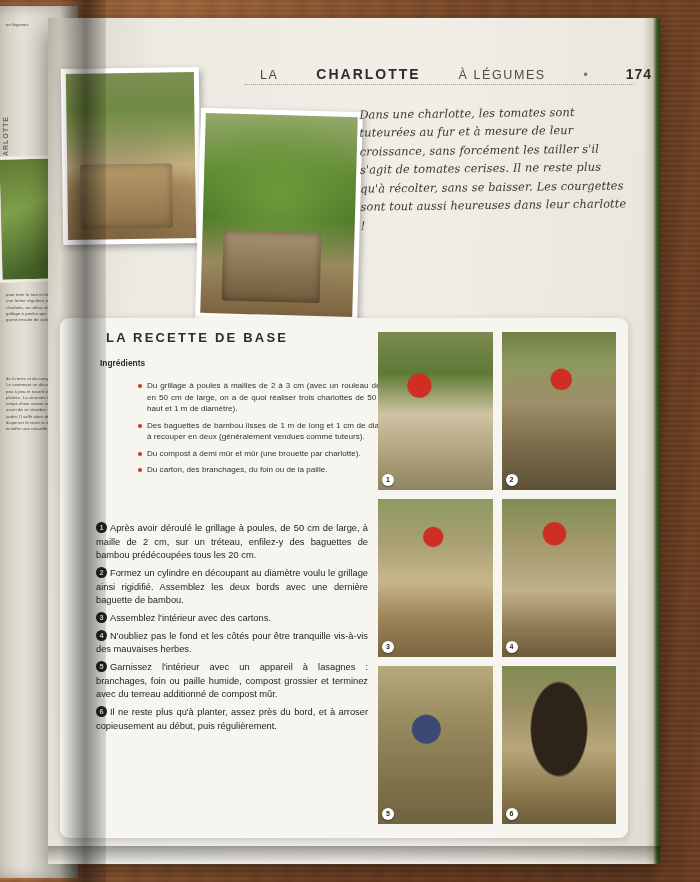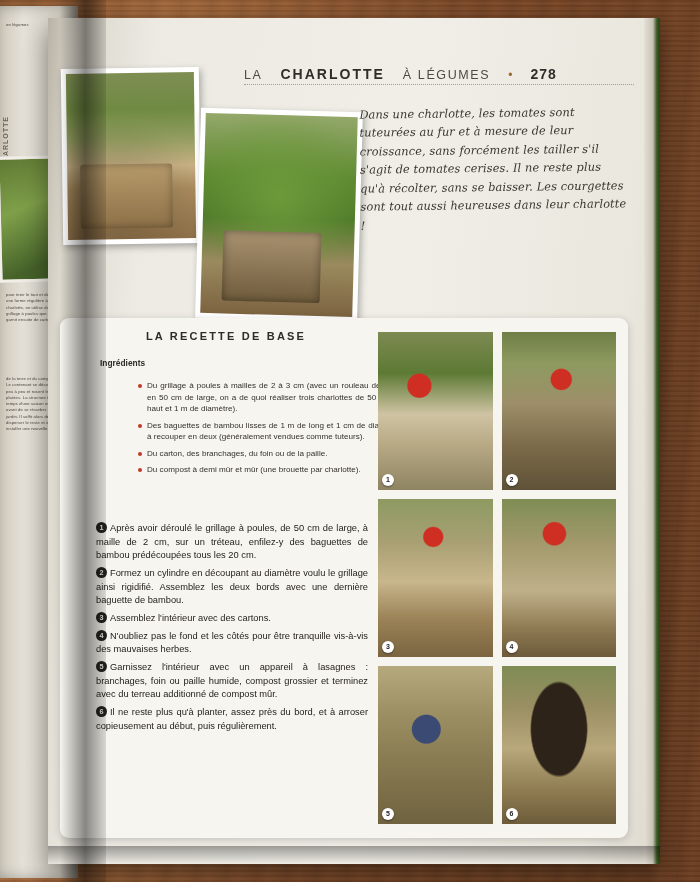--- a/index.html
+++ b/index.html
@@ -65,22 +65,22 @@
     box-shadow:0 10px 26px rgba(0,0,0,.45);
     overflow:hidden;
   }
   .page-edge{
     position:absolute;right:0;top:0;width:16px;height:846px;
     background:linear-gradient(90deg,#e4e0d6,#c9c3b5 55%,#3c5a22 80%,#24401a 100%);
   }
 
   
   .header{
-    position:absolute;left:196px;top:38px;width:392px;height:26px;
-    display:flex;align-items:flex-end;justify-content:flex-start;gap:18px;
+    position:absolute;left:212px;top:38px;width:392px;height:26px;
+    display:flex;align-items:flex-end;justify-content:space-between;gap:4px;
   }
   .header-title{
     font-family:"Liberation Sans", sans-serif;
     font-size:12.5px;letter-spacing:1.6px;color:#4c4a44;
     text-transform:uppercase;
   }
   .header-title b{font-size:14px;letter-spacing:2px;color:#2f2d29;}
   .header-dot{color:#9b6b2f;font-size:12px;}
   .header-page{font-size:14px;letter-spacing:1px;color:#2f2d29;font-weight:bold;}
   .header-rule{
@@ -129,22 +129,22 @@
   }
 
   
   .card{
     position:absolute;left:12px;top:300px;width:568px;height:520px;
     background:#f7f5ef;
     border-radius:9px;
     box-shadow:0 2px 8px rgba(0,0,0,.18);
   }
   .card-title{
-    position:absolute;left:46px;top:12px;width:240px;text-align:center;
-    font-size:11px;letter-spacing:2.2px;color:#2f2d29;font-weight:bold;
+    position:absolute;left:46px;top:12px;width:240px;text-align:left;
+    font-size:13px;letter-spacing:2.2px;color:#2f2d29;font-weight:bold;
   }
   .ing-head{
     position:absolute;left:40px;top:40px;
     font-size:8.4px;font-weight:bold;color:#2f2d29;
   }
   .ing-list{
     position:absolute;left:38px;top:54px;width:264px;
     font-size:8.1px;line-height:1.42;color:#33312c;
   }
   .ing-list li{
@@ -221,42 +221,42 @@
 
 <div class="page">
 
   <div class="page-edge"></div>
 
   <div class="header">
     <span class="header-title">LA</span>
     <span class="header-title"><b>CHARLOTTE</b></span>
     <span class="header-title">À LÉGUMES</span>
     <span class="header-dot">•</span>
-    <span class="header-page">278</span>
+    <span class="header-page">174</span>
   </div>
   <div class="header-rule"></div>
 
   <div class="photo p1">
     <span class="img"></span>
   </div>
   <div class="photo p2">
     <span class="img"></span>
   </div>
 
   <div class="handwrite">Dans une charlotte, les tomates sont tuteurées au fur et à mesure de leur croissance, sans forcément les tailler s'il s'agit de tomates cerises. Il ne reste plus qu'à récolter, sans se baisser. Les courgettes sont tout aussi heureuses dans leur charlotte !</div>
 
   <div class="card">
     <div class="card-title">LA RECETTE DE BASE</div>
     <div class="ing-head">Ingrédients</div>
 
     <ul class="ing-list">
       <li>Du grillage à poules à mailles de 2 à 3 cm (avec un rouleau de 10 m en 50 cm de large, on a de quoi réaliser trois charlottes de 50 cm de haut et 1 m de diamètre).</li>
       <li>Des baguettes de bambou lisses de 1 m de long et 1 cm de diamètre, à recouper en deux (généralement vendues comme tuteurs).</li>
+      <li>Du compost à demi mûr et mûr (une brouette par charlotte).</li>
       <li>Du carton, des branchages, du foin ou de la paille.</li>
-      <li>Du compost à demi mûr et mûr (une brouette par charlotte).</li>
     </ul>
 
     <div class="steps">
       <p><span class="num">1</span><span>Après avoir déroulé le grillage à poules, de 50 cm de large, à maille de 2 cm, sur un tréteau, enfilez-y des baguettes de bambou prédécoupées tous les 20 cm.</span></p>
       <p><span class="num">2</span><span>Formez un cylindre en découpant au diamètre voulu le grillage ainsi rigidifié. Assemblez les deux bords avec une dernière baguette de bambou.</span></p>
       <p><span class="num">3</span><span>Assemblez l'intérieur avec des cartons.</span></p>
       <p><span class="num">4</span><span>N'oubliez pas le fond et les côtés pour être tranquille vis-à-vis des mauvaises herbes.</span></p>
       <p><span class="num">5</span><span>Garnissez l'intérieur avec un appareil à lasagnes : branchages, foin ou paille humide, compost grossier et terminez avec du terreau additionné de compost mûr.</span></p>
       <p><span class="num">6</span><span>Il ne reste plus qu'à planter, assez près du bord, et à arroser copieusement au début, puis régulièrement.</span></p>
     </div>

